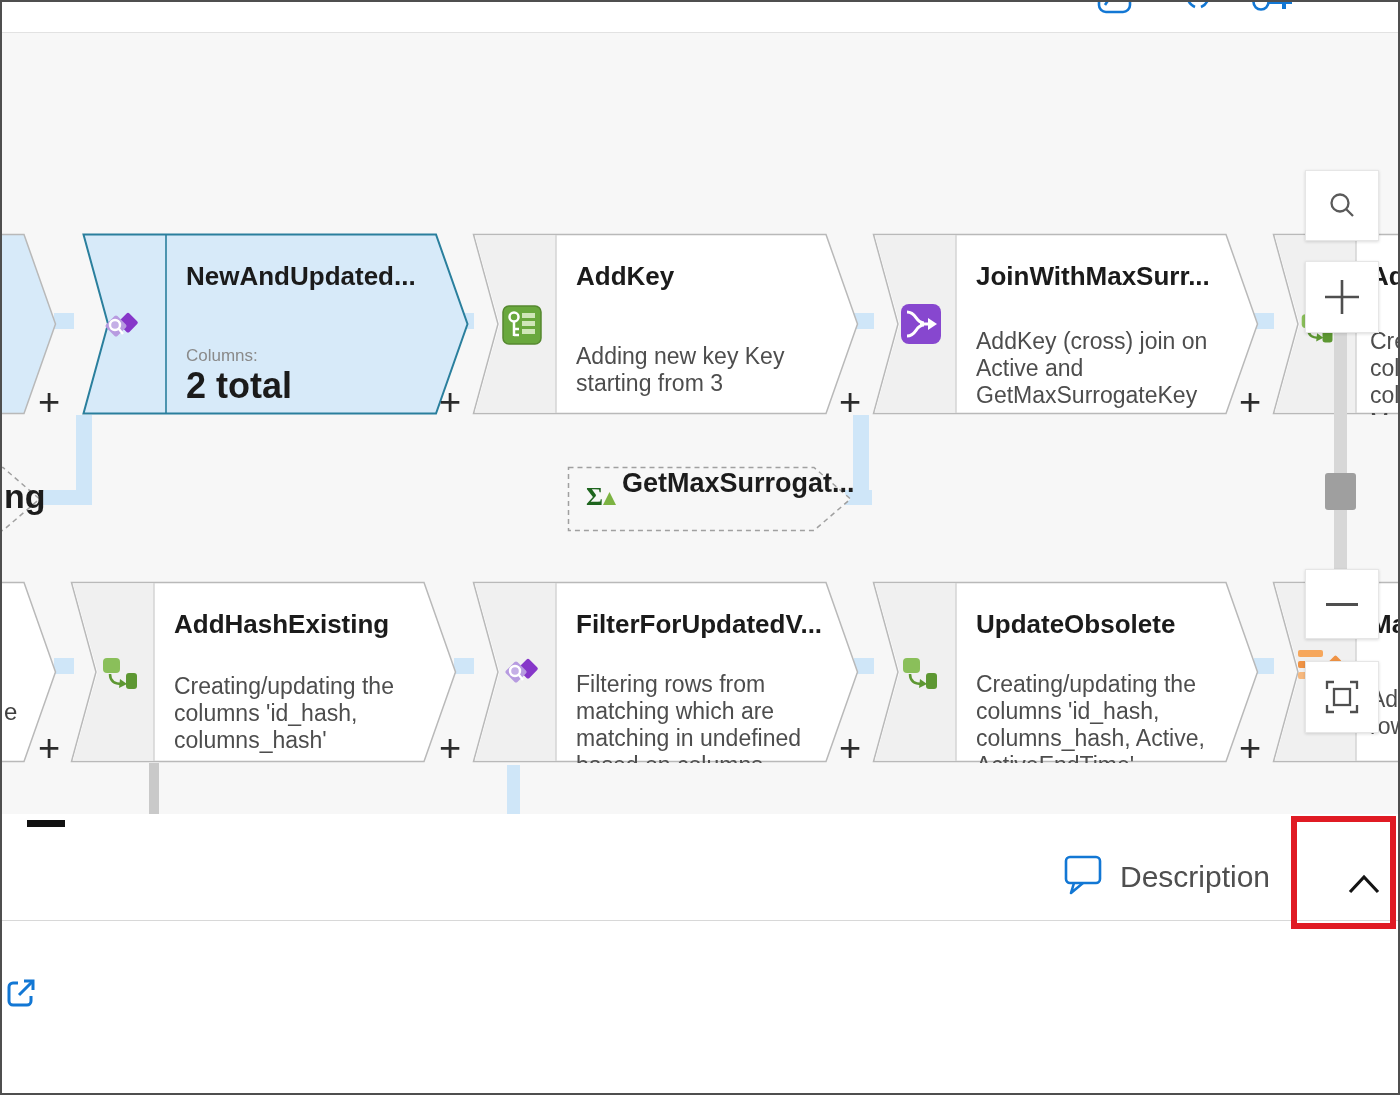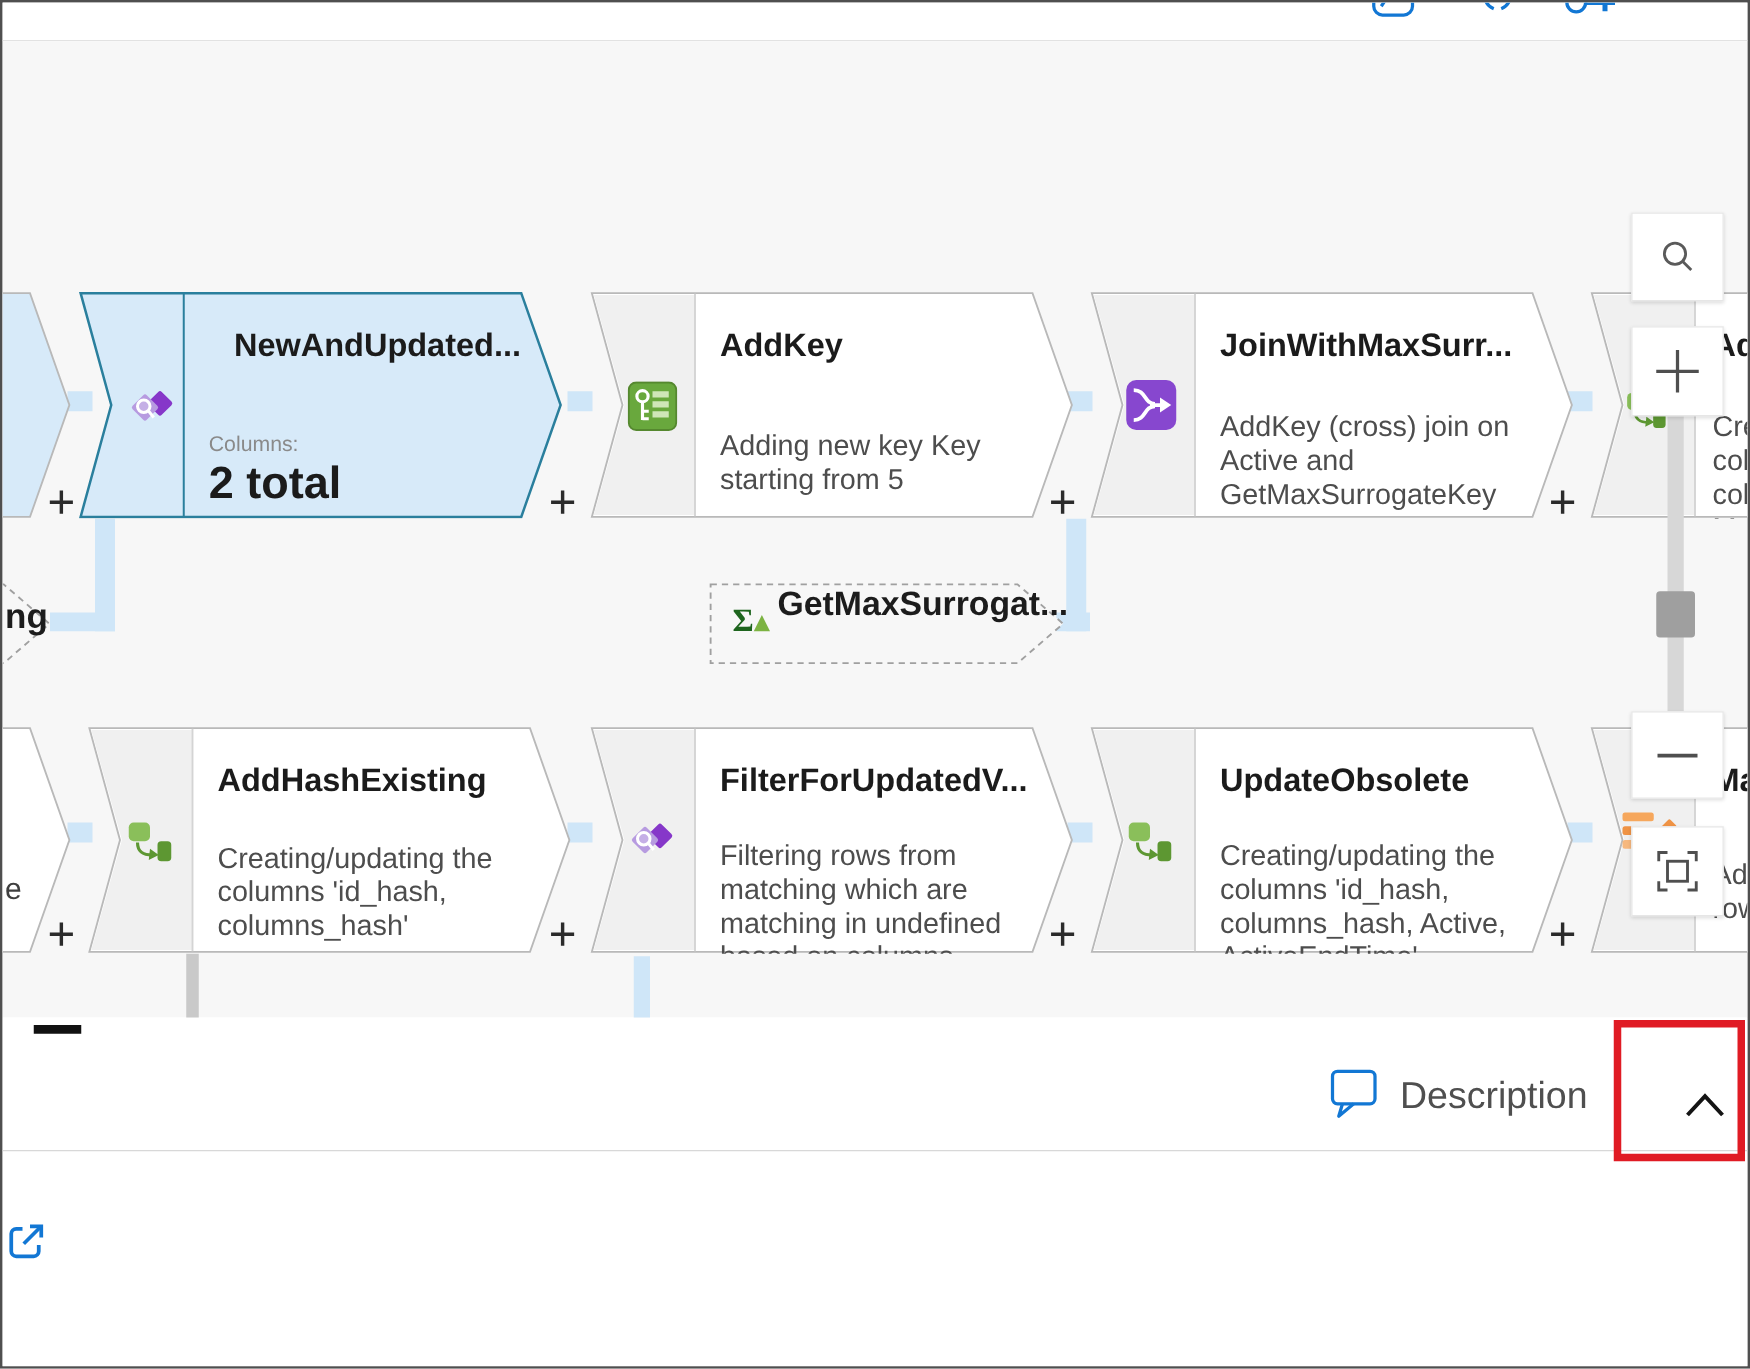--- a/index.html
+++ b/index.html
@@ -81,21 +81,21 @@
 
     <div class="node" style="left:-332px;top:200px;">
       <svg class="shape" width="387" height="182" viewBox="0 0 387 182">
         <path d="M1.5 1.5 H354 L385.5 91 L354 180.5 H1.5 L26 91 Z" fill="#d7eaf9" stroke="#b9b9b9" stroke-width="1.5"></path>
         <path d="M3 3 H84 V179 H3 L27.5 91 Z" fill="#d7eaf9"></path>
         <line x1="84" y1="2" x2="84" y2="180" stroke="#bcd4e4" stroke-width="1.5"></line>
       </svg>
     </div>
     <div class="plus" style="left:36px;top:354px;">+</div>
 
-    <div class="node" style="left:61px;top:200px;text-align:center;">
+    <div class="node" style="left:80px;top:200px;">
       <svg class="shape" width="387" height="182" viewBox="0 0 387 182">
         <path d="M1.5 1.5 H354 L385.5 91 L354 180.5 H1.5 L26 91 Z" fill="#d7eaf9" stroke="#2a7f9d" stroke-width="2"></path>
         <line x1="84" y1="2" x2="84" y2="180" stroke="#2a7f9d" stroke-width="1.6"></line>
       </svg>
       <div class="title">NewAndUpdated...</div>
       <div class="cols-label">Columns:</div>
       <div class="cols-value">2 total</div>
     </div>
     <svg class="nicon" style="left:100px;top:272px;" width="40" height="40" viewBox="0 0 40 40">
       <rect transform="rotate(45 26 17)" x="19" y="10" width="15" height="15" rx="2" fill="#8637c9"></rect>
@@ -107,21 +107,21 @@
 
     <div class="node" style="left:470px;top:200px;">
       <svg class="shape" width="387" height="182" viewBox="0 0 387 182">
         <path d="M1.5 1.5 H354 L385.5 91 L354 180.5 H1.5 L26 91 Z" fill="#ffffff" stroke="#b9b9b9" stroke-width="1.5"></path>
         <path d="M3 3 H84 V179 H3 L27.5 91 Z" fill="#f0f0f0"></path>
         <line x1="84" y1="2" x2="84" y2="180" stroke="#d4d4d4" stroke-width="1.5"></line>
       </svg>
       <div class="title">AddKey</div>
       <div class="desc" style="top:110px;">
         <div>Adding new key Key</div>
-        <div>starting from 5</div>
+        <div>starting from 3</div>
       </div>
     </div>
     <svg class="nicon" style="left:500px;top:272px;" width="40" height="40" viewBox="0 0 40 40">
       <rect x="1" y="1" width="38" height="38" rx="6" fill="#69a83d" stroke="#55882f" stroke-width="1.5"></rect>
       <rect x="20" y="8" width="13" height="5" fill="#cfe6b8"></rect>
       <rect x="20" y="16" width="13" height="5" fill="#cfe6b8"></rect>
       <rect x="20" y="24" width="13" height="5" fill="#cfe6b8"></rect>
       <circle cx="12" cy="12" r="4.5" fill="none" stroke="#fff" stroke-width="2.5"></circle>
       <line x1="12" y1="16" x2="12" y2="31" stroke="#fff" stroke-width="2.5"></line>
       <line x1="12" y1="24" x2="17" y2="24" stroke="#fff" stroke-width="2.5"></line>
@@ -170,21 +170,21 @@
       <rect x="26" y="22" width="11" height="16" rx="3" fill="#5d9732"></rect>
       <path d="M10 23 C10 31 15 33 22 33" fill="none" stroke="#5d9732" stroke-width="2.5"></path>
       <polygon points="20,28 27,33 19,37" fill="#5d9732"></polygon>
     </svg>
 
     <div class="refnode" style="left:-246px;top:433px;">
       <svg width="285" height="66" viewBox="0 0 285 66">
         <path d="M1.5 1.5 H247 L283.5 33 L247 64.5 H1.5 Z" fill="#f7f7f7" stroke="#a0a0a0" stroke-width="1.5" stroke-dasharray="5 4"></path>
       </svg>
     </div>
-    <div class="frag" style="left:2px;top:444px;font-size:28px;font-weight:600;color:#1c1c1c;">ng</div>
+    <div class="frag" style="left:2px;top:444px;font-size:34px;font-weight:600;color:#1c1c1c;">ng</div>
 
     <div class="refnode" style="left:565px;top:433px;">
       <svg width="285" height="66" viewBox="0 0 285 66">
         <path d="M1.5 1.5 H247 L283.5 33 L247 64.5 H1.5 Z" fill="#f7f7f7" stroke="#a0a0a0" stroke-width="1.5" stroke-dasharray="5 4"></path>
       </svg>
       <div class="rtitle">GetMaxSurrogat...</div>
     </div>
     <svg class="nicon" style="left:584px;top:448px;" width="32" height="30" viewBox="0 0 32 30">
       <text x="0" y="24" font-size="26" font-weight="bold" fill="#1e651e" font-family="Liberation Serif, serif">Σ</text>
       <polygon points="17,24 30,24 23.5,11" fill="#7cb342"></polygon>

